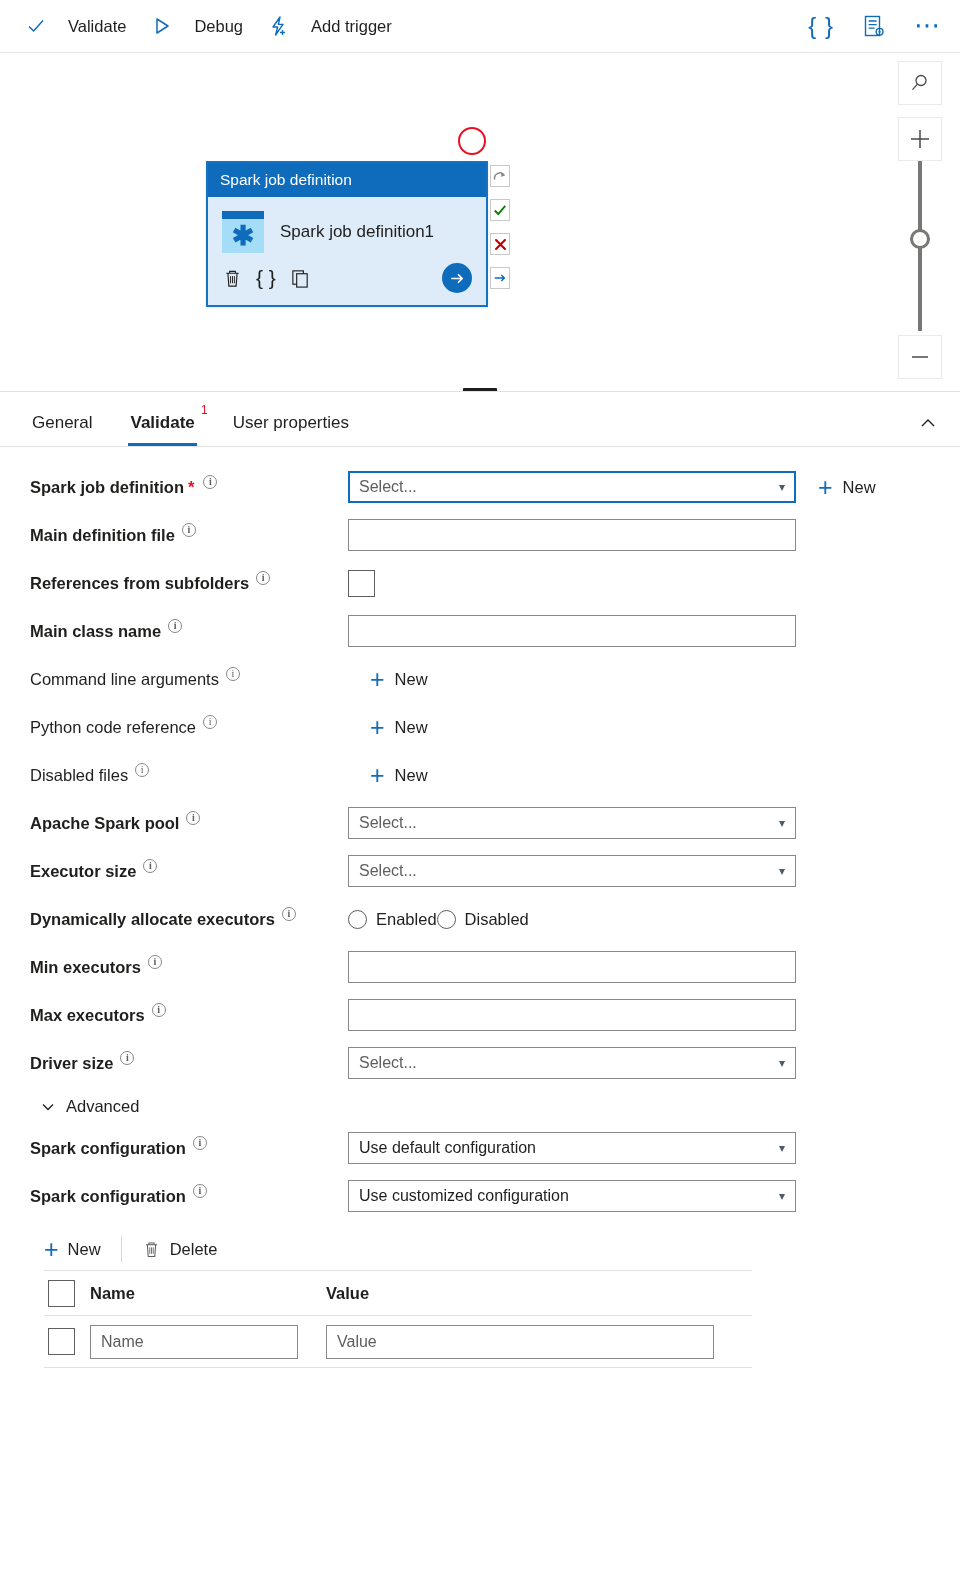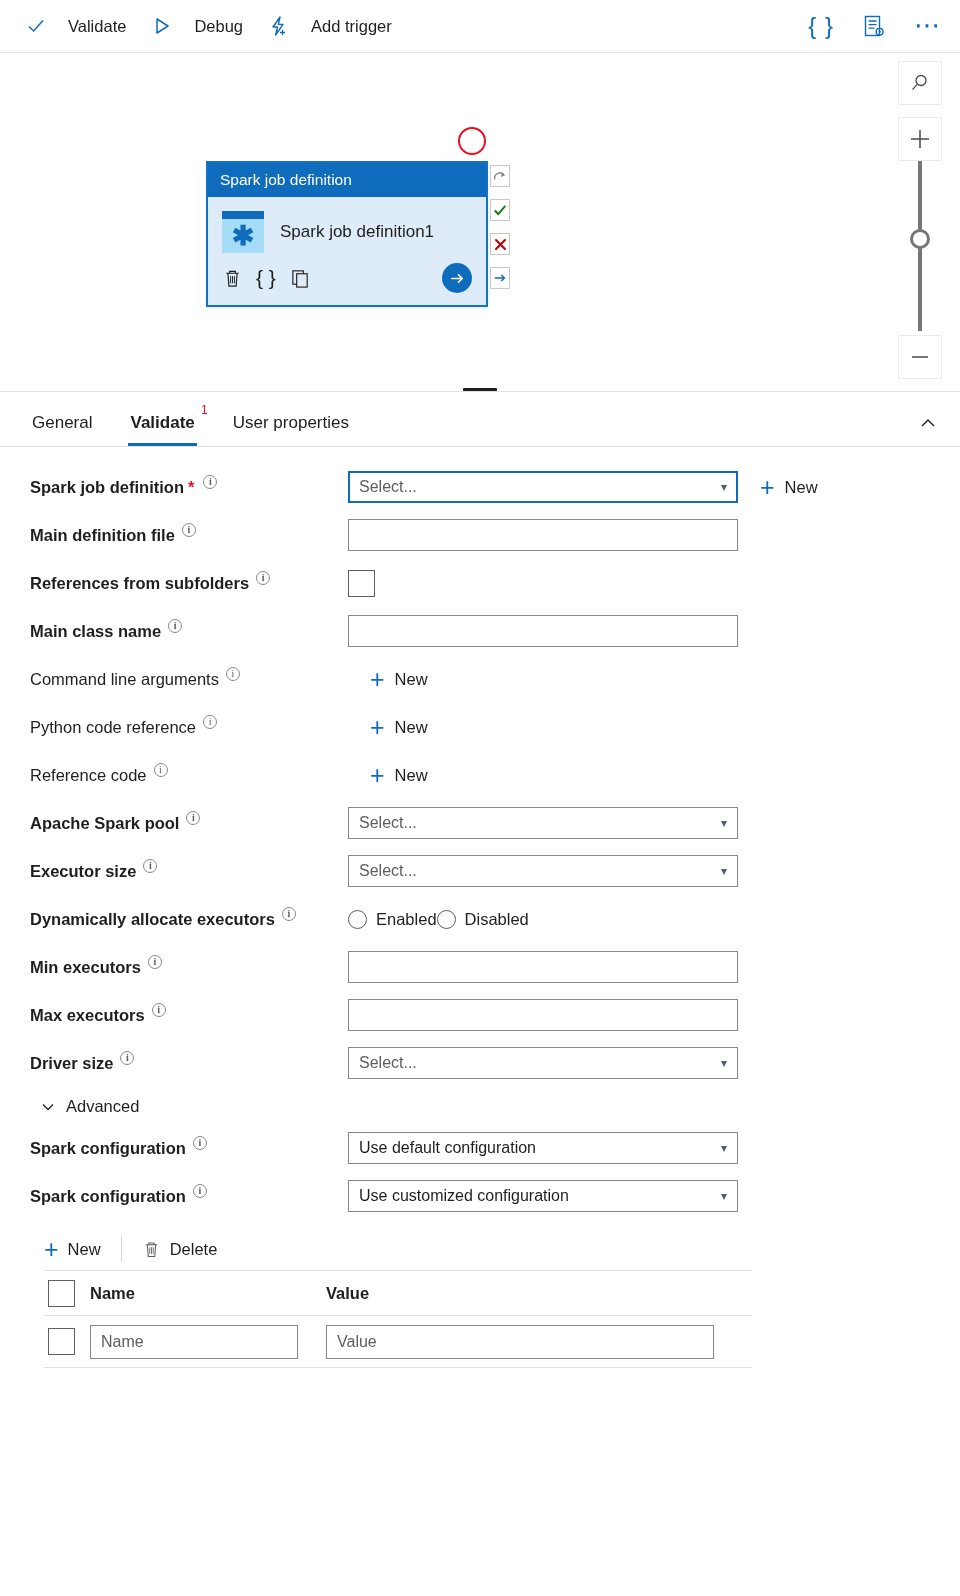--- a/index.html
+++ b/index.html
@@ -153,21 +153,21 @@
   .info {
     display: inline-flex; align-items: center; justify-content: center;
     width: 14px; height: 14px; border: 1px solid #8a8886; border-radius: 50%;
     font-size: 10px; color: #605e5c; margin-left: 7px;
     position: relative; top: -5px; flex: 0 0 auto;
     font-family: "Liberation Serif", serif;
   }
   .ctl { display: flex; align-items: center; }
 
   .inp, .sel {
-    width: 390px; height: 32px;
+    width: 448px; height: 32px;
     border: 1px solid #8a8886; background: #fff;
     display: flex; align-items: center;
     padding: 0 10px; font-size: 16px; color: #201f1e;
   }
   .sel { justify-content: space-between; cursor: pointer; }
   .sel .caret { color: #4f5b67; font-size: 12px; margin-left: 8px; }
   .sel .ph { color: #605e5c; }
   .sel.focused { border: 2px solid #0f6cbd; padding: 0 9px; }
   .inp { cursor: text; }
 
@@ -441,21 +441,21 @@
     <div class="ctl">
       <div class="newbtn">
         <span class="plus">+</span>
         <span>New</span>
       </div>
     </div>
   </div>
 
   <div class="row">
     <div class="lbl">
-      <span>Reference code</span>
+      <span>Disabled files</span>
       <span class="info">i</span>
     </div>
     <div class="ctl">
       <div class="newbtn">
         <span class="plus">+</span>
         <span>New</span>
       </div>
     </div>
   </div>
 

